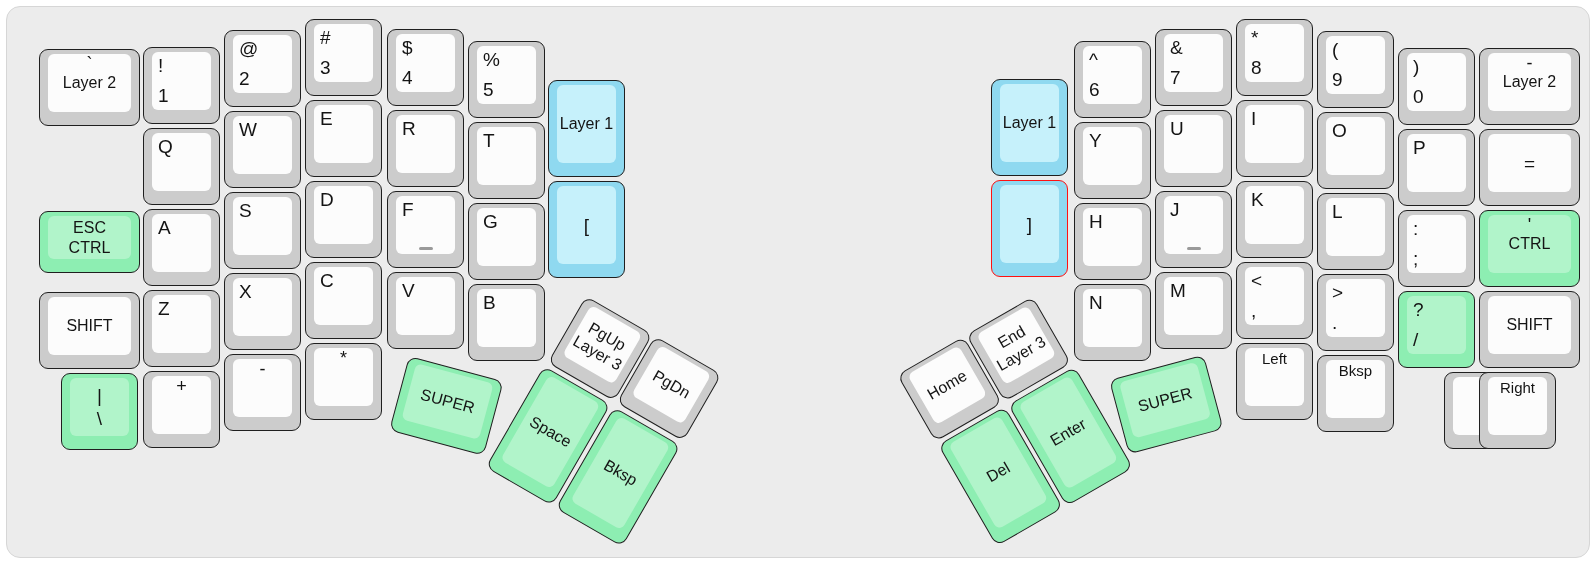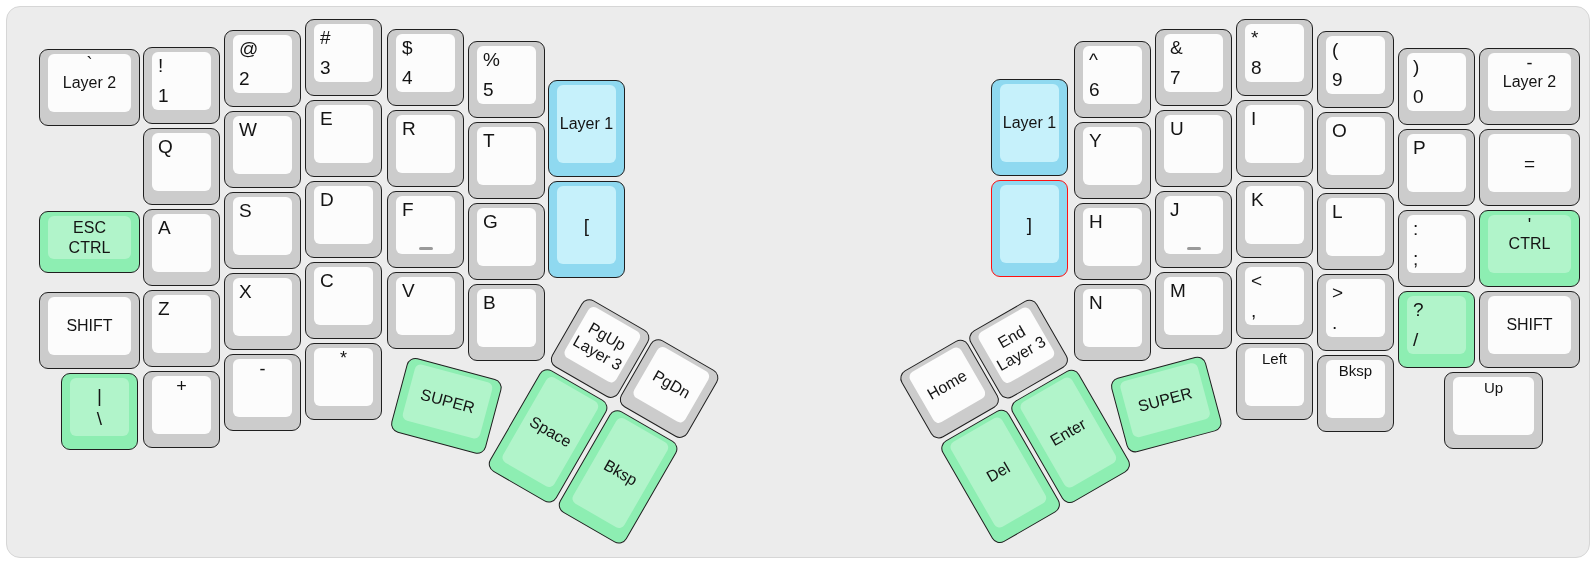--- a/index.html
+++ b/index.html
@@ -357,20 +357,24 @@
       <div class="cwrap">
         <div class="lbl c">CTRL</div>
       </div>
     </div>
     <div class="key gray" style="left: 1472px; top: 284px; width: 101px; height: 77px;">
       <div class="cap"></div>
       <div class="cwrap">
         <div class="lbl c">SHIFT</div>
       </div>
     </div>
+    <div class="key gray" style="left: 1472px; top: 365px; width: 77px; height: 77px;">
+      <div class="cap"></div>
+      <div class="lbl tc">Right</div>
+    </div>
     <div class="key gray" style="left: 890px; top: 368px; width: 77px; height: 77px; transform: rotate(-30deg);">
       <div class="cap"></div>
       <div class="cwrap">
         <div class="lbl c">Home</div>
       </div>
     </div>
     <div class="key gray" style="left: 959px; top: 328px; width: 77px; height: 77px; transform: rotate(-30deg);">
       <div class="cap"></div>
       <div class="cwrap">
         <div class="lbl c">End</div>

